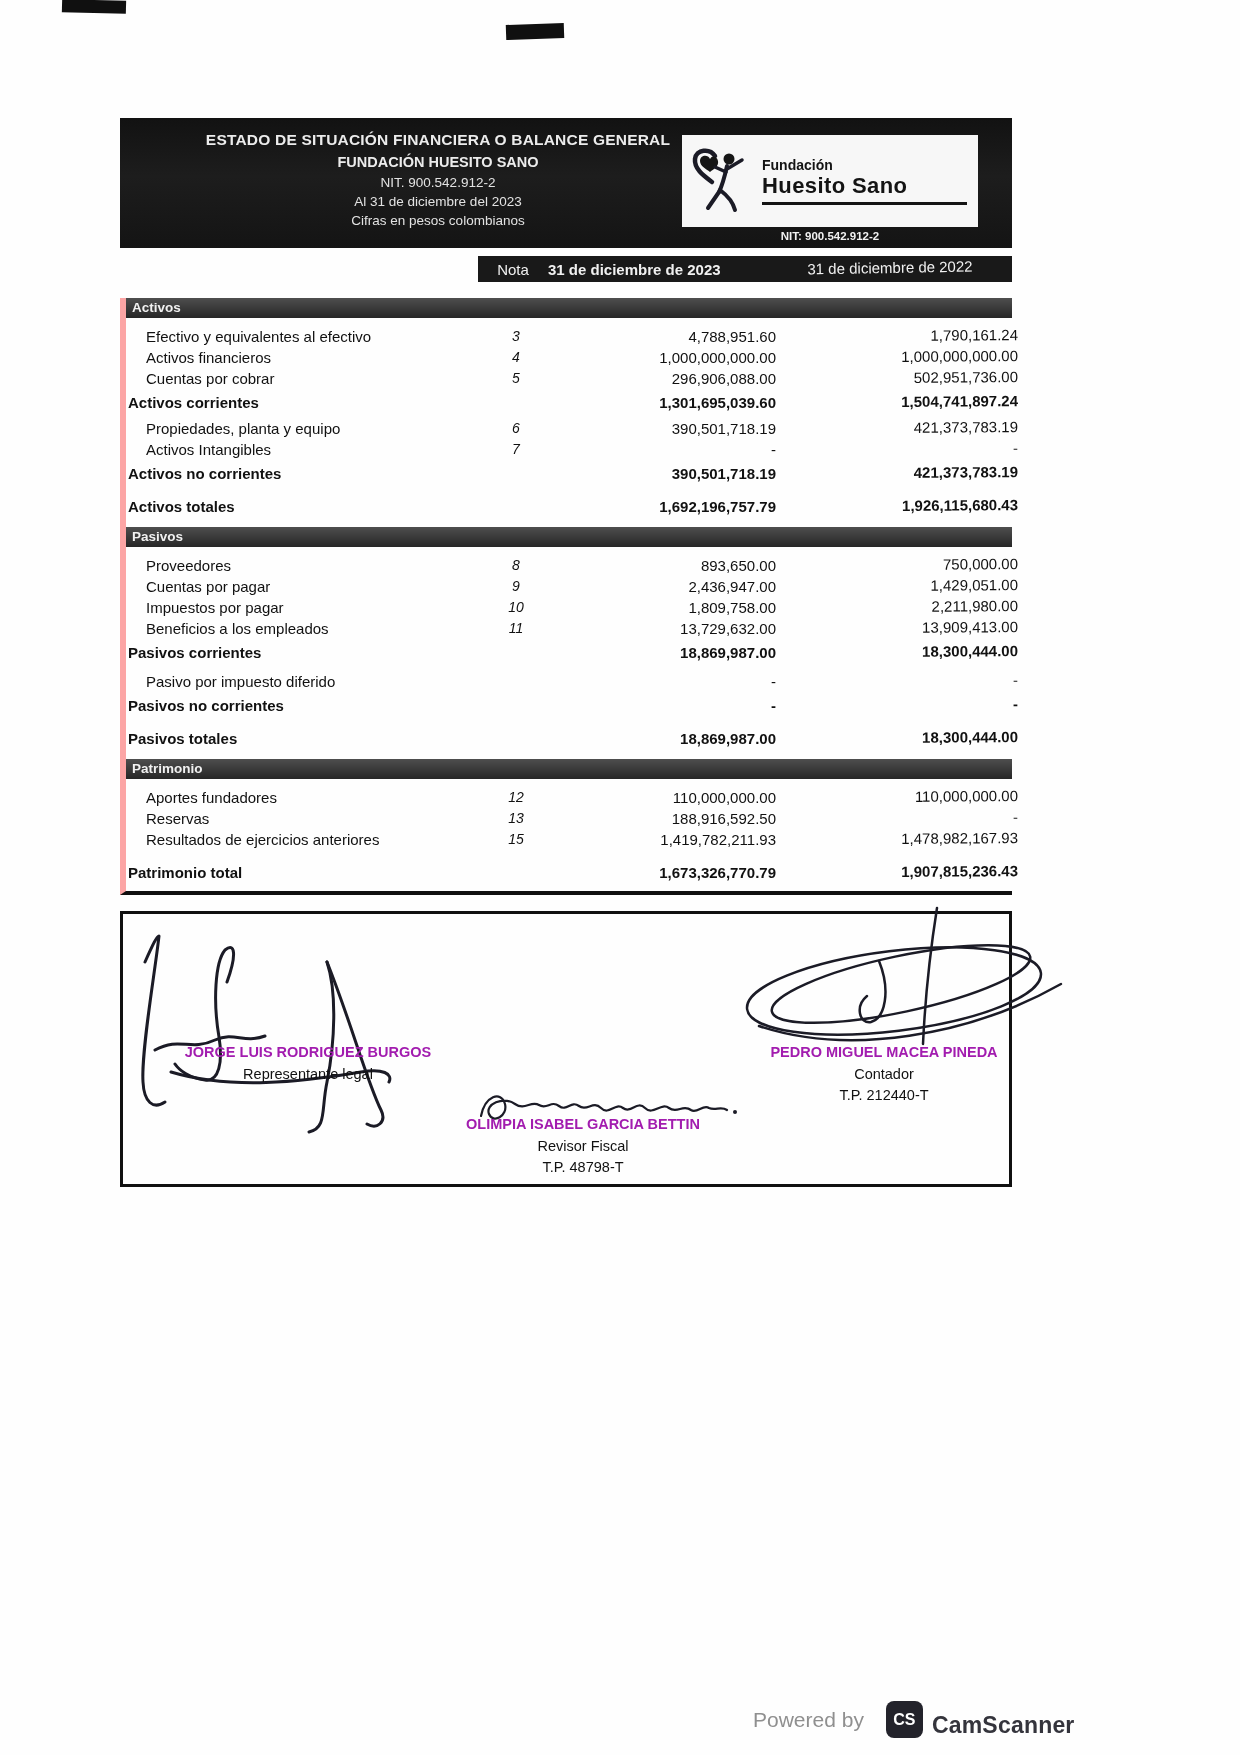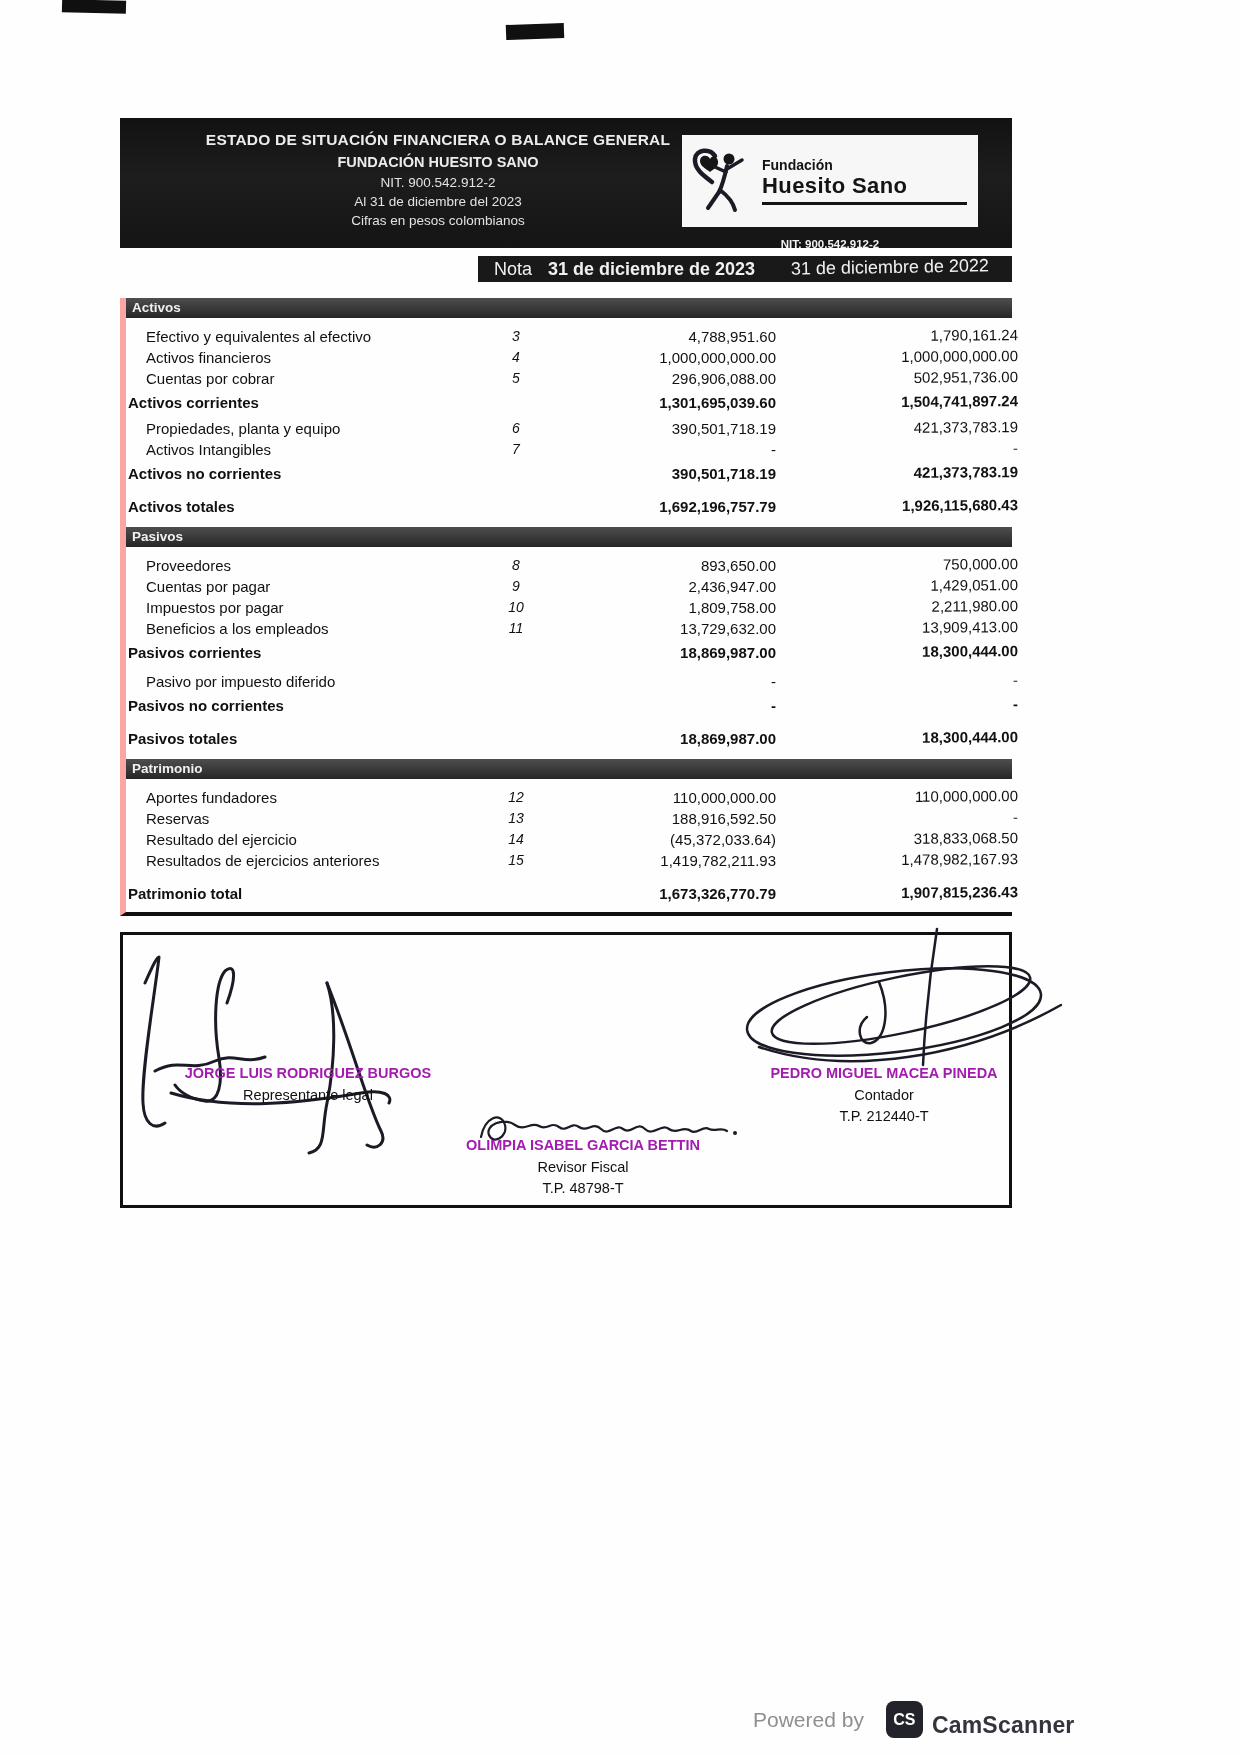--- a/index.html
+++ b/index.html
@@ -17,26 +17,26 @@
   .hdr-text{position:absolute;left:16px;top:13px;width:604px;text-align:center;color:#ececec;}
   .t1{font-size:15.5px;font-weight:bold;letter-spacing:.2px;margin-bottom:5px;}
   .t2{font-size:14.5px;font-weight:bold;margin-bottom:5px;}
   .t3,.t4,.t5{font-size:13.5px;margin-bottom:4px;color:#e2e2e2;}
   .logo-box{position:absolute;right:34px;top:17px;width:296px;height:92px;background:#f7f7f7;
             display:flex;align-items:center;padding:0 6px;box-sizing:border-box;}
   .logo-txt{margin-left:4px;}
   .logo-l1{font-size:14px;font-weight:bold;color:#141414;}
   .logo-l2{font-size:22px;font-weight:bold;color:#141414;letter-spacing:.4px;}
   .logo-rule{height:3px;background:#141414;margin-top:3px;width:205px;}
-  .logo-nit{position:absolute;right:34px;top:120px;width:296px;text-align:center;
+  .logo-nit{position:absolute;right:34px;top:112px;width:296px;text-align:center;
             color:#f2f2f2;font-size:11.5px;font-weight:bold;}
 
   
   .colbar{margin-top:8px;margin-left:358px;width:534px;height:26px;background:#191919;
-          display:flex;align-items:center;color:#f0f0f0;font-size:18px;}
+          display:flex;align-items:center;color:#f0f0f0;font-size:15px;}
   .ch-nota{width:70px;text-align:center;}
   .ch-23{width:220px;text-align:left;font-weight:bold;}
   .ch-22{flex:1;text-align:center;transform:rotate(-1deg) translateY(-2px);}
 
   
   .tbl{margin-top:16px;border-left:6px solid #fca5a5;border-bottom:4px solid #101010;
        padding-bottom:8px;}
   .secbar{height:20px;line-height:20px;background:linear-gradient(180deg,#4e4e4e,#262626);
           color:#f1f1f1;font-size:13.5px;font-weight:bold;padding-left:6px;margin-bottom:8px;}
   .secbar + .row{margin-top:2px;}
@@ -223,26 +223,20 @@
         <span class="v v23">110,000,000.00</span>
         <span class="v v22">110,000,000.00</span>
       </div>
       <div class="row item">
         <span class="lbl">Reservas</span>
         <span class="nota">13</span>
         <span class="v v23">188,916,592.50</span>
         <span class="v v22">-</span>
       </div>
       <div class="row item">
-        <span class="lbl">Resultado del ejercicio</span>
-        <span class="nota">14</span>
-        <span class="v v23">(45,372,033.64)</span>
-        <span class="v v22">318,833,068.50</span>
-      </div>
-      <div class="row item">
         <span class="lbl">Resultados de ejercicios anteriores</span>
         <span class="nota">15</span>
         <span class="v v23">1,419,782,211.93</span>
         <span class="v v22">1,478,982,167.93</span>
       </div>
       <div class="row tot">
         <span class="lbl">Patrimonio total</span>
         <span class="nota"></span>
         <span class="v v23">1,673,326,770.79</span>
         <span class="v v22">1,907,815,236.43</span>

